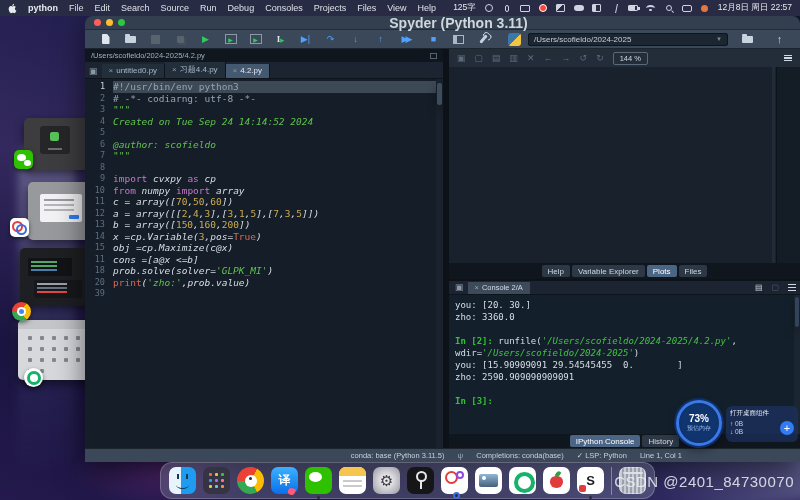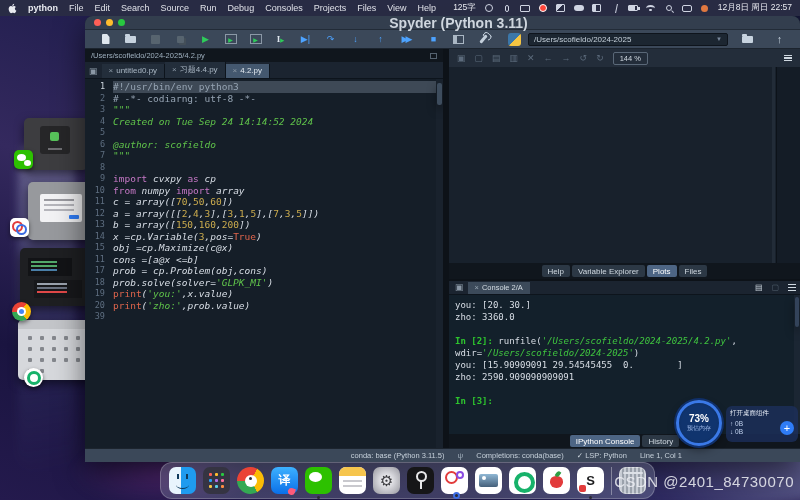--- a/index.html
+++ b/index.html
@@ -481,34 +481,26 @@
             <div class="cl">
               <span class="ln">15</span>
               <span class="lc"><span class="tok-p">obj =cp.Maximize(c@x)</span></span>
             </div>
 
             <div class="cl">
               <span class="ln">11</span>
               <span class="lc"><span class="tok-p">cons =[a@x &lt;=b]</span></span>
             </div>
 
-            <div class="cl">
-              <span class="ln">17</span>
-              <span class="lc"><span class="tok-p">prob = cp.Problem(obj,cons)</span></span>
-            </div>
 
             <div class="cl">
               <span class="ln">18</span>
               <span class="lc"><span class="tok-p">prob.solve(solver=</span><span class="tok-s">'GLPK_MI'</span><span class="tok-p">)</span></span>
             </div>
 
-            <div class="cl">
-              <span class="ln">19</span>
-              <span class="lc"><span class="tok-b">print</span><span class="tok-p">(</span><span class="tok-s">'you:'</span><span class="tok-p">,x.value)</span></span>
-            </div>
 
             <div class="cl">
               <span class="ln">20</span>
               <span class="lc"><span class="tok-b">print</span><span class="tok-p">(</span><span class="tok-s">'zho:'</span><span class="tok-p">,prob.value)</span></span>
             </div>
 
             <div class="cl">
               <span class="ln">39</span>
               <span class="lc"></span>
             </div>

